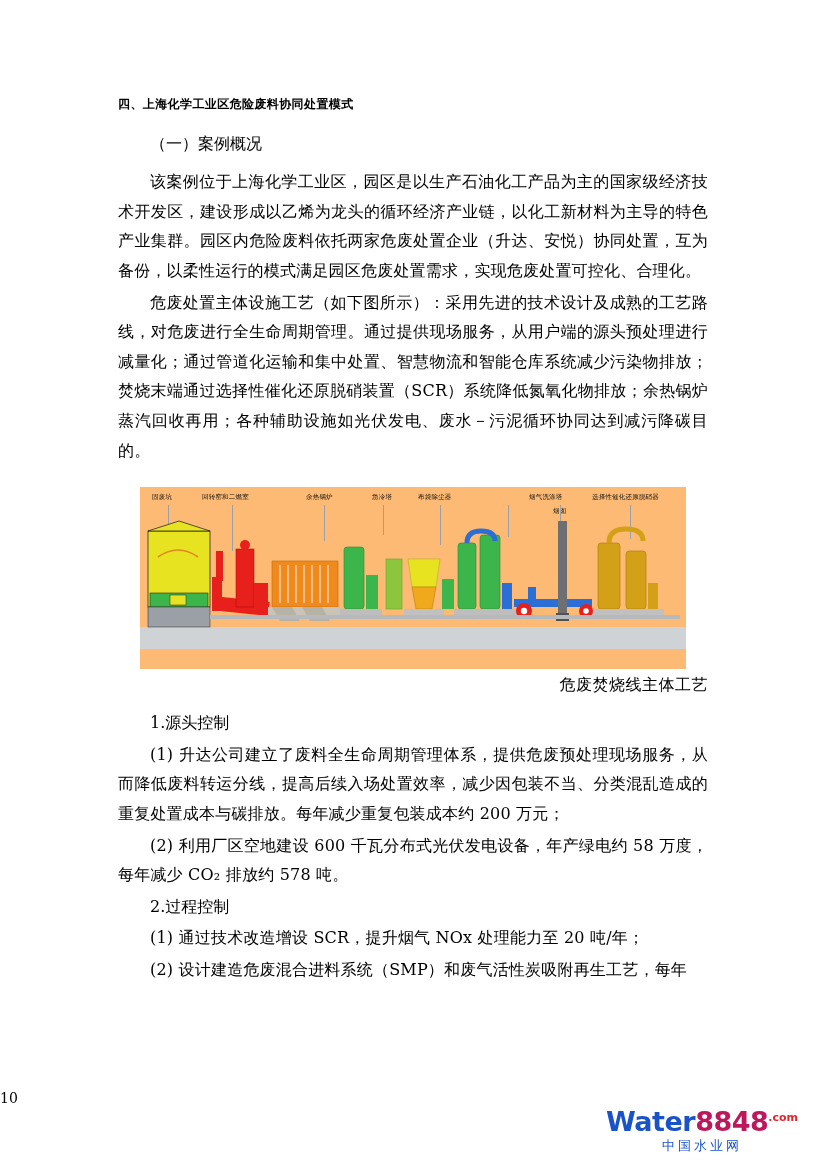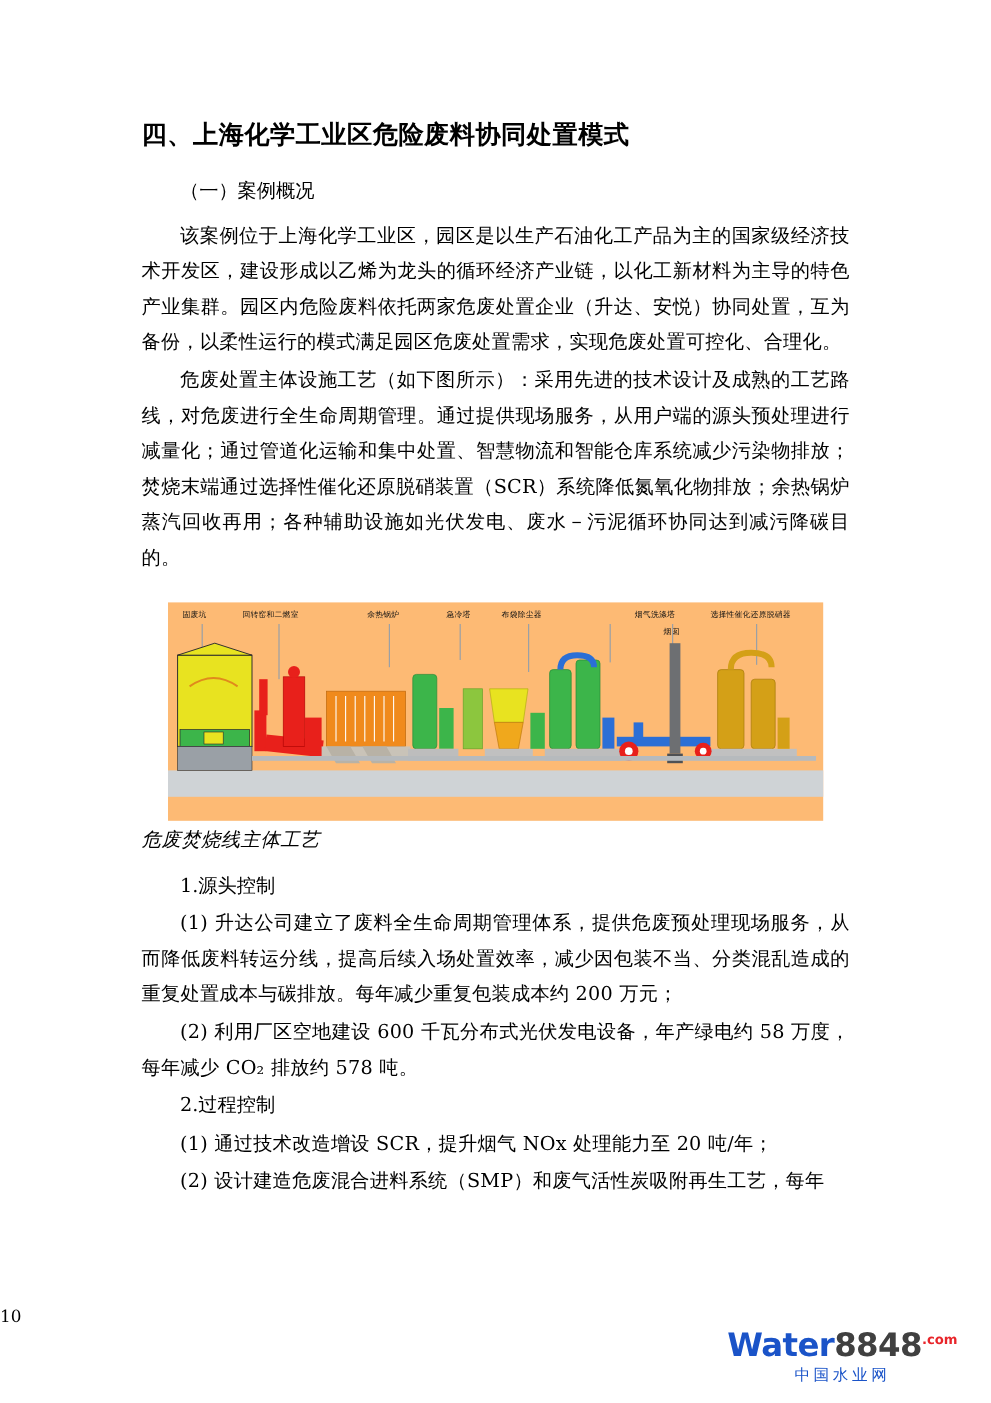--- a/index.html
+++ b/index.html
@@ -17,21 +17,21 @@
   }
   .page {
     position: absolute;
     left: 0; top: 0;
     width: 826px;
     height: 1169px;
     box-sizing: border-box;
     padding: 95px 118px 0 118px;
   }
   .heading {
-    font-size: 21px;
+    font-size: 12px;
     font-weight: bold;
     letter-spacing: 0.4px;
     margin: 0 0 16px 0;
     line-height: 1.6;
   }
   .subheading {
     font-size: 16px;
     margin: 0 0 9px 0;
     line-height: 1.75;
     text-indent: 2em;
@@ -43,25 +43,24 @@
     text-align: justify;
     text-indent: 2em;
     letter-spacing: 0.2px;
   }
   .figure-wrap {
     margin: 22px 0 6px 0;
     display: flex;
     justify-content: center;
   }
   .figure-caption {
-    text-align: left;
+    text-align: right;
     font-size: 16px;
     margin: 6px 0 12px 0;
     letter-spacing: 0.5px;
-    font-style: italic;
   }
   .section-label {
     font-size: 16px;
     line-height: 1.85;
     margin: 0 0 2px 0;
     text-indent: 2em;
   }
   .page-number {
     position: absolute;
     left: 0;
@@ -78,21 +77,21 @@
     user-select: none;
   }
   .wm-main {
     font-family: "DejaVu Sans", sans-serif;
     font-weight: bold;
     font-size: 27px;
     letter-spacing: -0.5px;
     line-height: 1;
   }
   .wm-water { color: #1a53c8; }
-  .wm-num { color: #404040; }
+  .wm-num { color: #be185d; }
   .wm-dotcom {
     color: #e8252a;
     font-size: 11px;
     vertical-align: super;
     letter-spacing: 0;
   }
   .wm-sub {
     font-family: "DejaVu Sans", sans-serif;
     font-size: 13px;
     color: #1a53c8;

